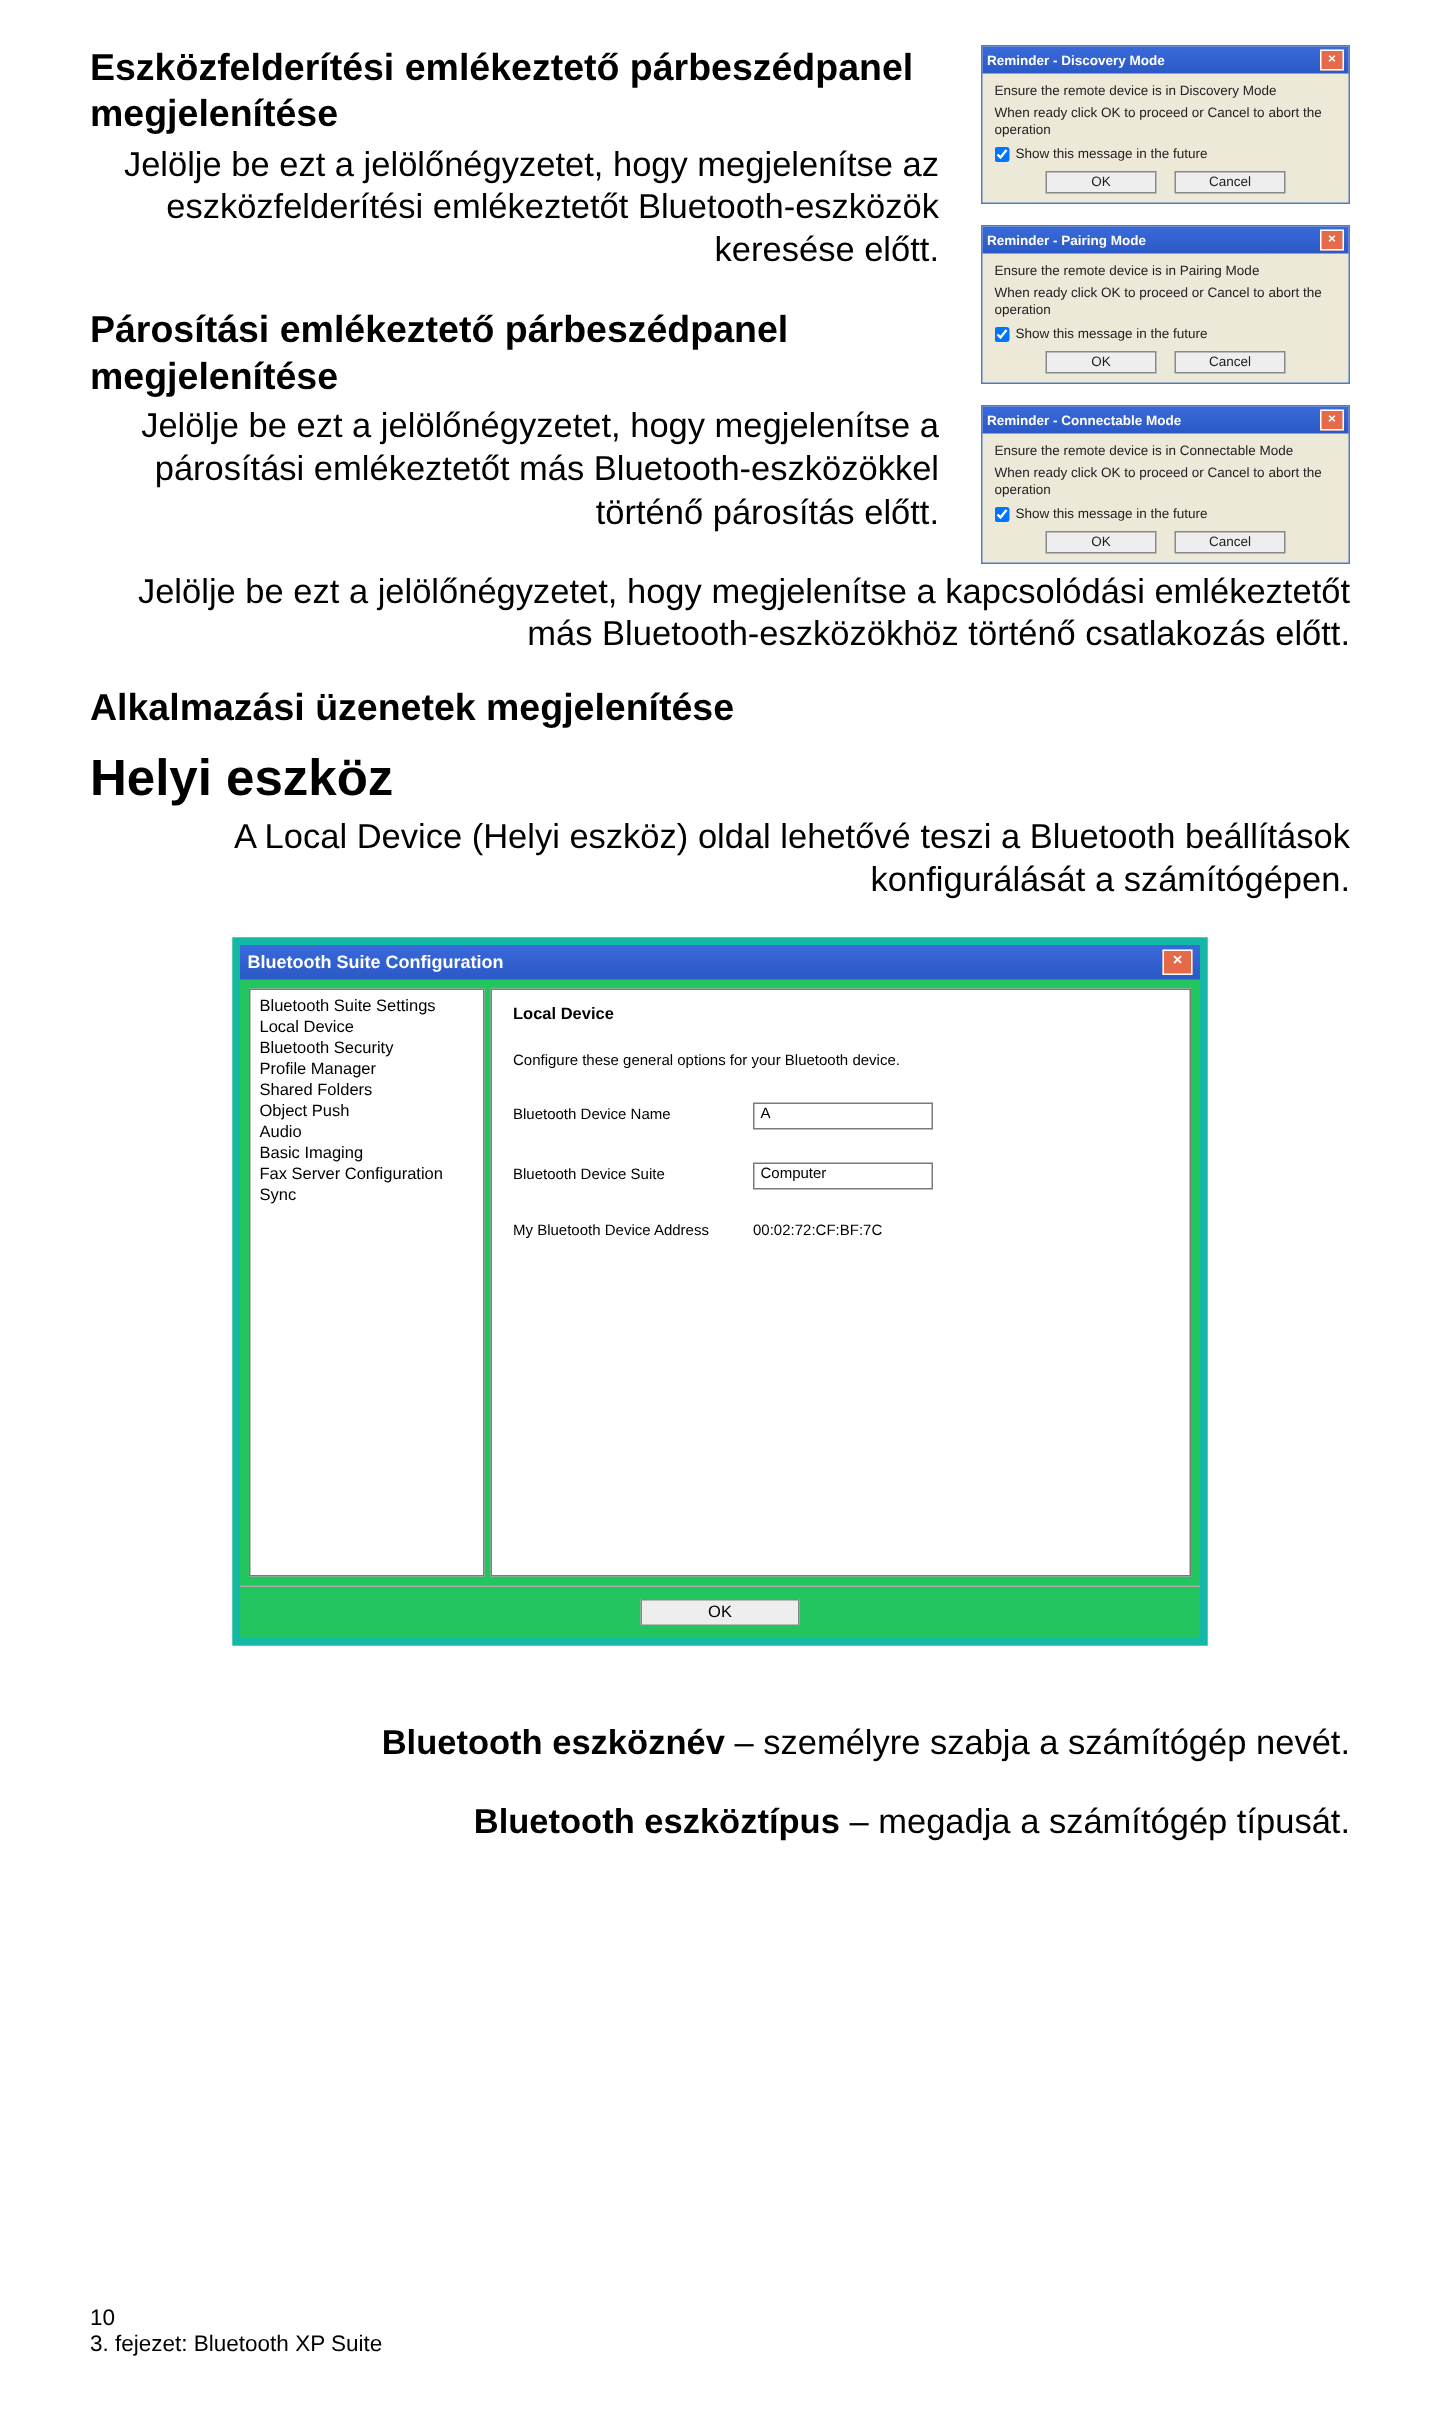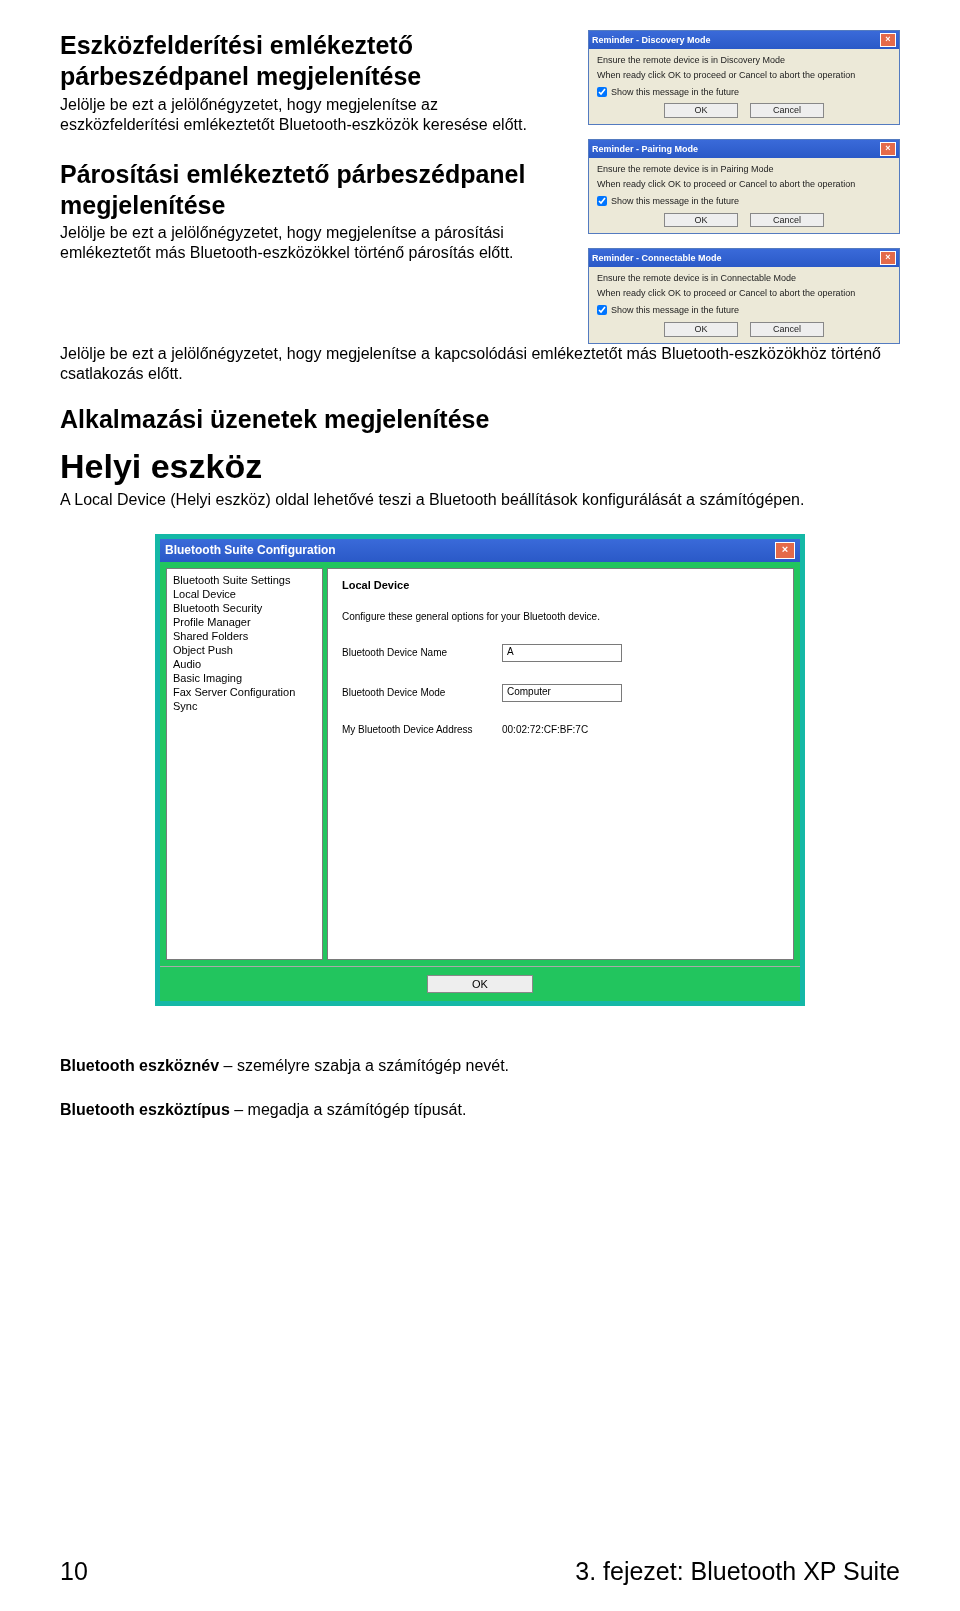--- a/index.html
+++ b/index.html
@@ -18,36 +18,37 @@
   }
   .top-area {
     display: flex;
     gap: 28px;
     align-items: flex-start;
   }
   .text-col {
     flex: 1;
   }
   .thumbs-col {
-    width: 312px;
+    width: 246px;
     flex-shrink: 0;
     display: flex;
     flex-direction: column;
     gap: 14px;
   }
   h2.section {
     font-size: 25px;
     font-weight: bold;
     margin: 0 0 2px 0;
     line-height: 1.25;
   }
   p.body {
-    font-size: 16px;
+    font-size: 23px;
     line-height: 1.25;
     margin: 0 0 24px 0;
+    text-align: right;
   }
   p.body.last-narrow { margin-bottom: 20px; }
   h1.big {
     font-size: 34px;
     font-weight: bold;
     margin: 12px 0 4px 0;
   }
   .bold { font-weight: bold; }
 
   
@@ -191,26 +192,27 @@
     min-width: 80px;
     padding: 2px 12px;
     border: 1px solid #888;
     background: #eee;
     font-size: 11px;
     cursor: pointer;
   }
 
   .page-footer {
     position: absolute;
-    bottom: 25px;
+    bottom: 40px;
     left: 60px;
     right: 60px;
     display: flex;
     justify-content: space-between;
-    font-size: 25px;
+    font-size: 15px;
+    flex-direction: column;
   }
 </style>
 </head>
 <body>
 
 <div class="page">
 
   <div class="top-area">
     <div class="text-col">
       <h2 class="section">Eszközfelderítési emlékeztető párbeszédpanel megjelenítése</h2>
@@ -313,21 +315,21 @@
           <div class="item">Sync</div>
         </div>
         <div class="main">
           <div class="main-title">Local Device</div>
           <div class="desc">Configure these general options for your Bluetooth device.</div>
           <div class="row">
             <span class="label">Bluetooth Device Name</span>
             <span class="field">A</span>
           </div>
           <div class="row">
-            <span class="label">Bluetooth Device Mode</span>
+            <span class="label">Bluetooth Device Suite</span>
             <span class="field">Computer</span>
           </div>
           <div class="row">
             <span class="label">My Bluetooth Device Address</span>
             <span class="ro">00:02:72:CF:BF:7C</span>
           </div>
         </div>
       </div>
       <div class="footer">
         <span class="btn">OK</span>

